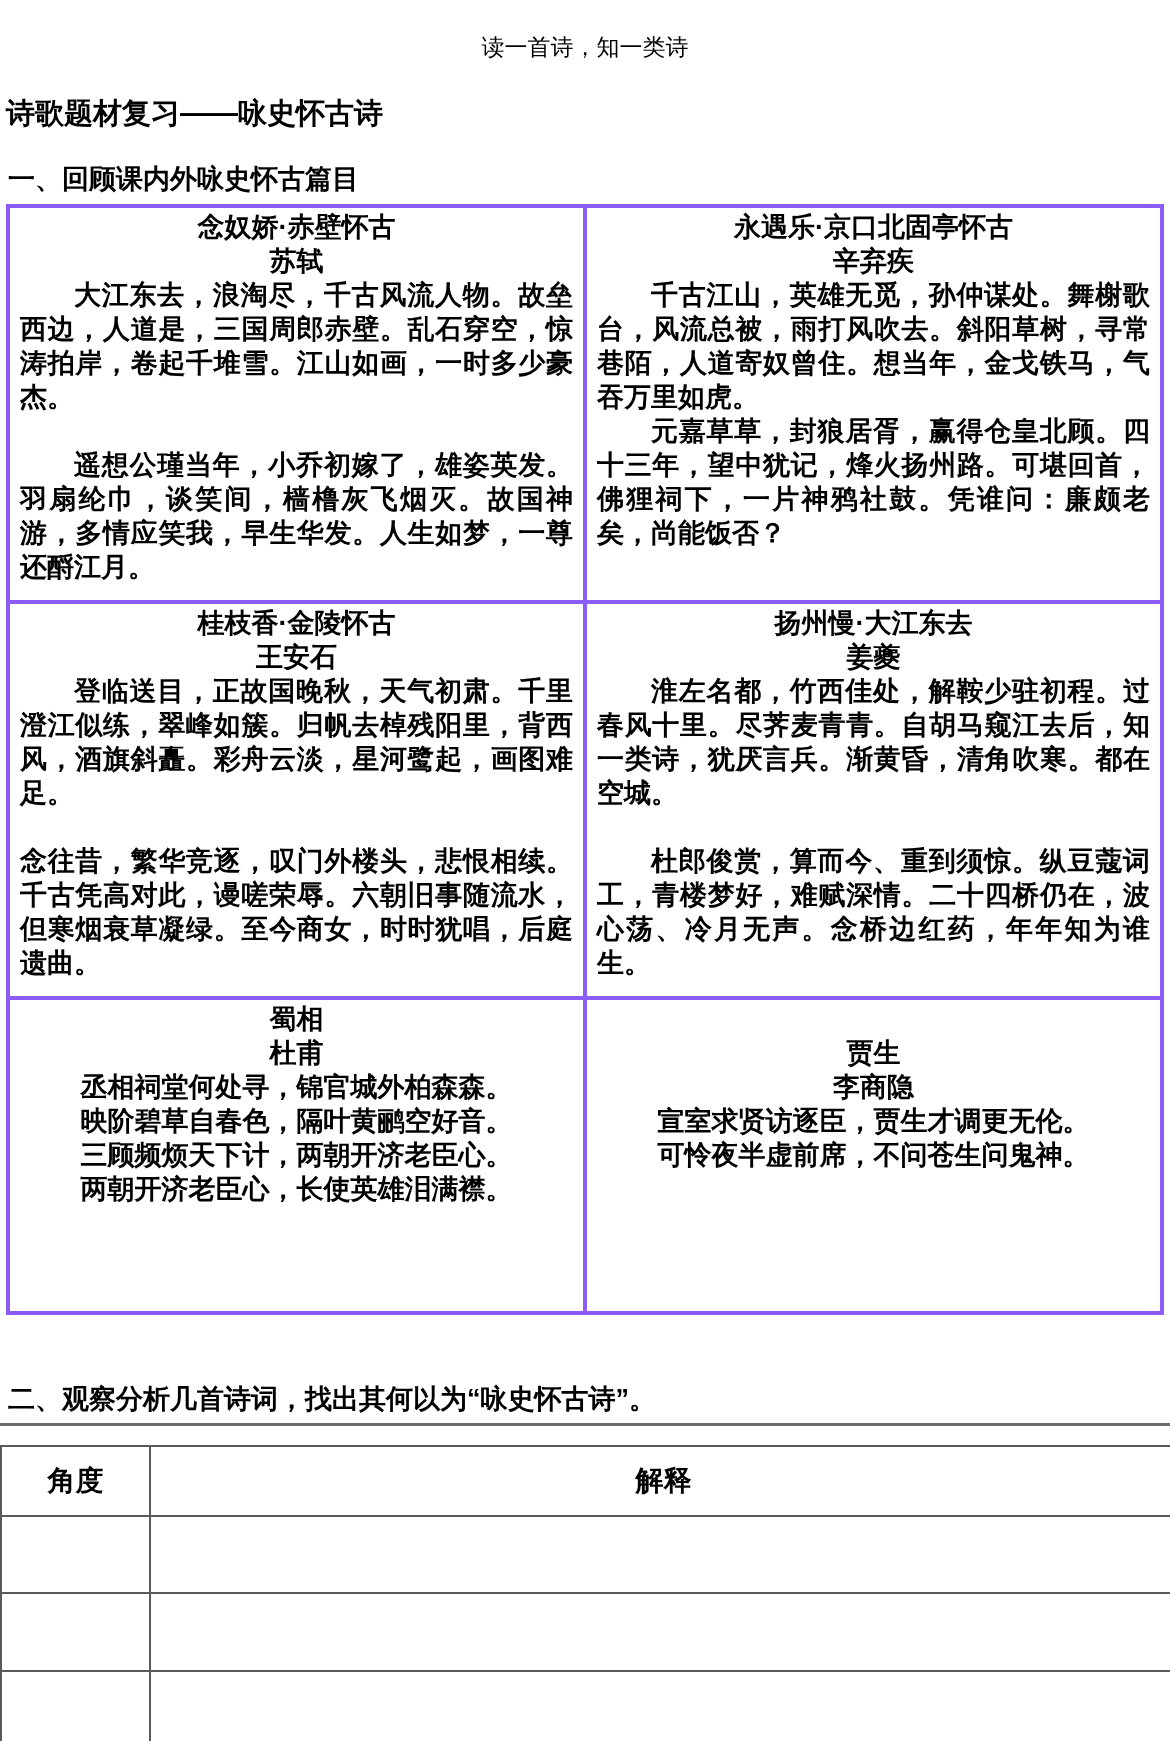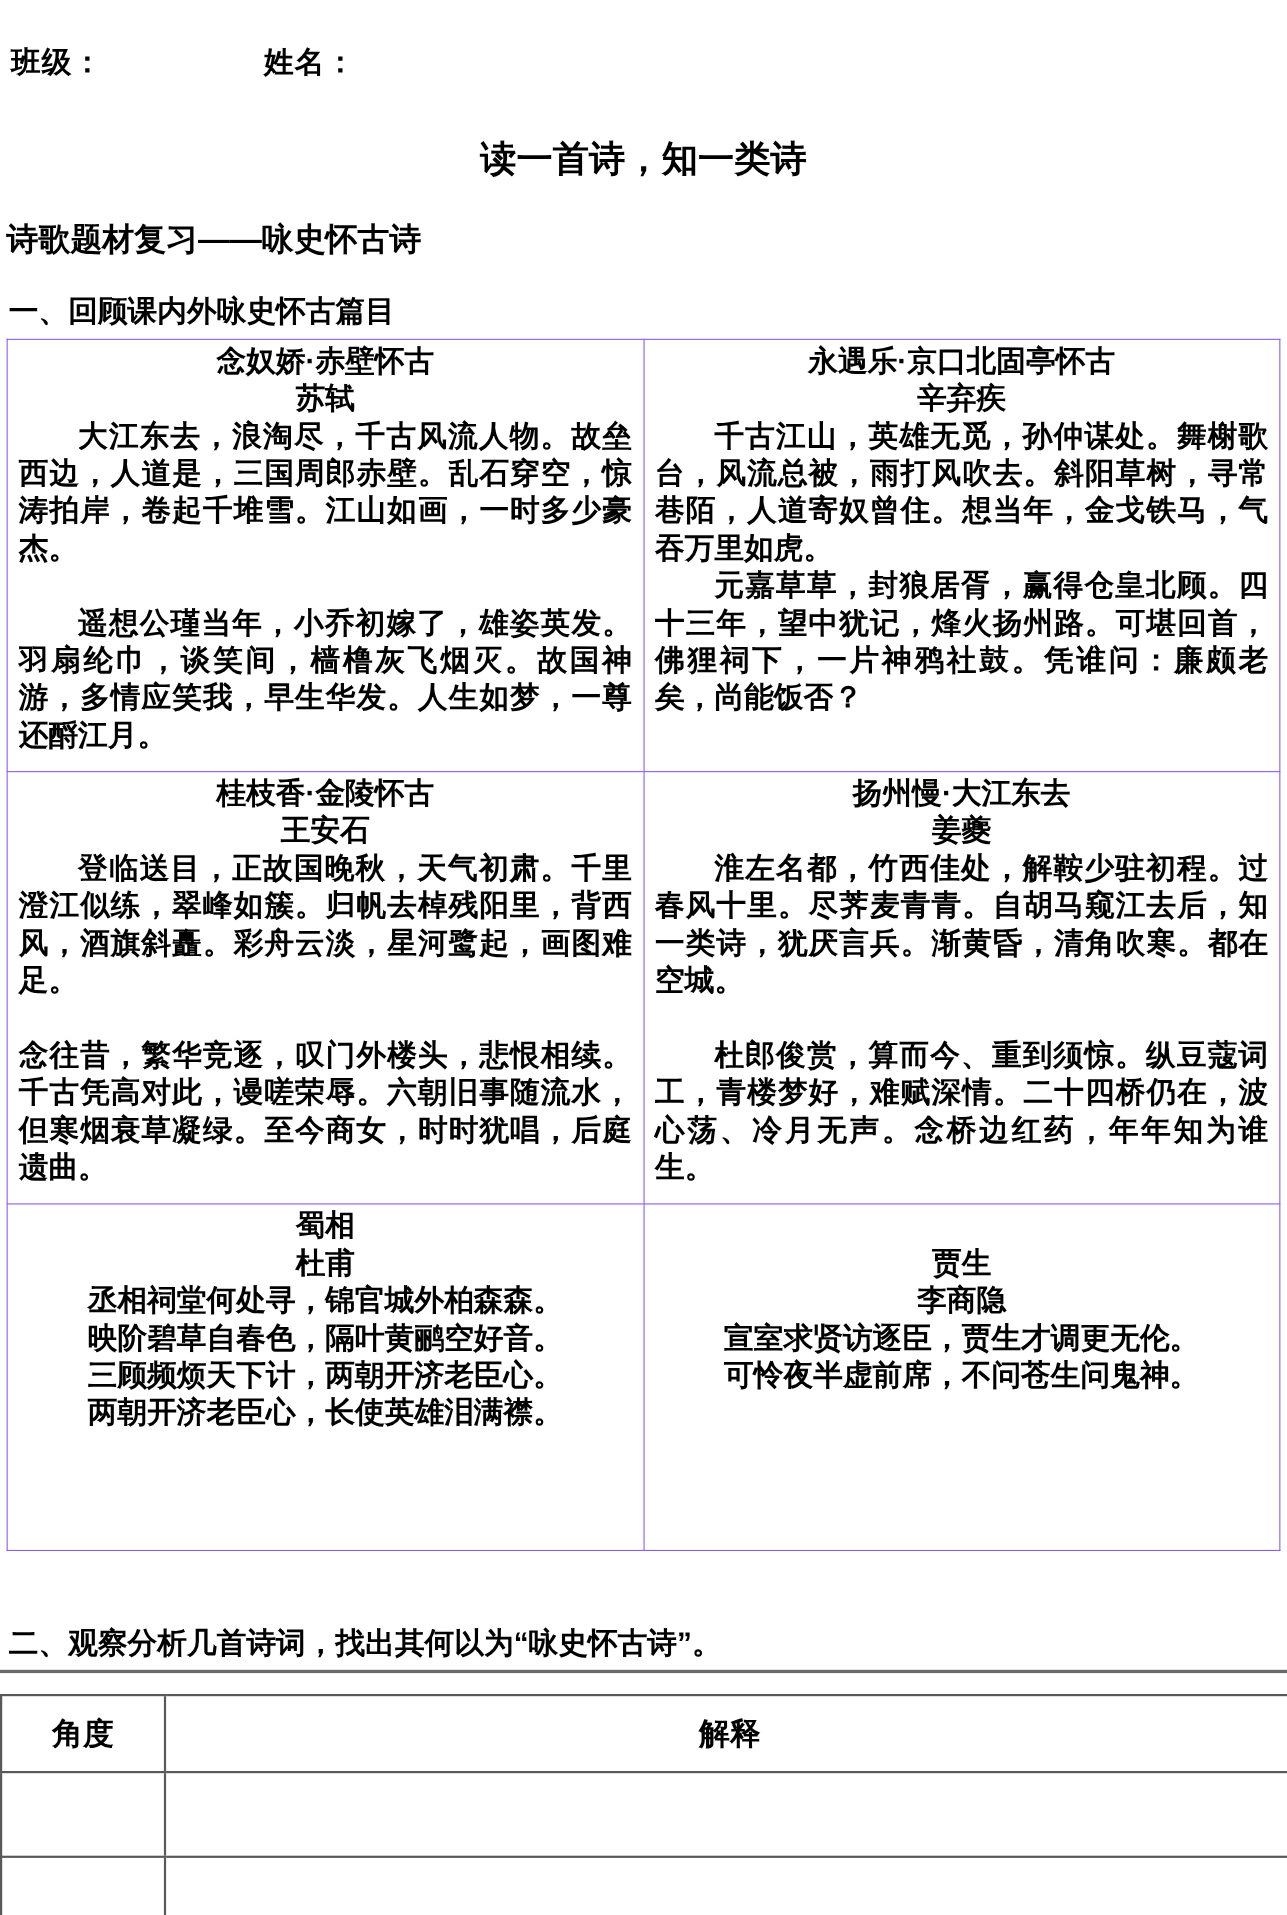--- a/index.html
+++ b/index.html
@@ -23,24 +23,24 @@
   .id-row {
     padding-top: 38px;
     margin-left: 4px;
     font-size: 27px;
     letter-spacing: 1px;
   }
   .id-row .name-label { margin-left: 146px; }
 
   
   .main-title {
-    margin: 48px 0 0 0;
+    margin: 32px 0 0 0;
     text-align: center;
-    font-size: 33px;
-    font-weight: 700;
+    font-size: 23px;
+    font-weight: 400;
   }
   .subtitle {
     margin: 31px 0 0 0;
     text-align: left;
     font-size: 29px;
     font-weight: 700;
   }
   .section-heading {
     margin: 27px 0 0 2px;
     font-size: 27px;
@@ -48,21 +48,21 @@
   }
 
   
   table.poems {
     border-collapse: collapse;
     width: 1158px;
     margin-top: 7px;
     table-layout: fixed;
   }
   table.poems td {
-    border: 1px solid #8b5cf6;
+    border: 4px solid #8b5cf6;
     vertical-align: top;
     padding: 2px 10px 16px 10px;
     width: 50%;
     box-sizing: border-box;
     font-size: 27px;
     line-height: 34px;
   }
   tr.poem-row-1 td { height: 308px; }
   tr.poem-row-2 td { height: 308px; }
   tr.poem-row-3 td { height: 315px; }
@@ -112,23 +112,20 @@
   table.feature tr.hdr th { height: 70px; }
   table.feature tr.empty-1 td { height: 77px; }
   table.feature tr.empty-2 td { height: 78px; }
   table.feature tr.empty-3 td { height: 80px; }
 </style>
 </head>
 <body>
 
 <div class="page">
 
-  <div class="id-row">
-    <span class="class-label">班级：</span><span class="name-label">姓名：</span>
-  </div>
 
   <h1 class="main-title">读一首诗，知一类诗</h1>
   <h2 class="subtitle">诗歌题材复习——咏史怀古诗</h2>
 
   <div class="section-heading">一、回顾课内外咏史怀古篇目</div>
 
   <table class="poems">
     <tbody>
       <tr class="poem-row-1">
         <td>

